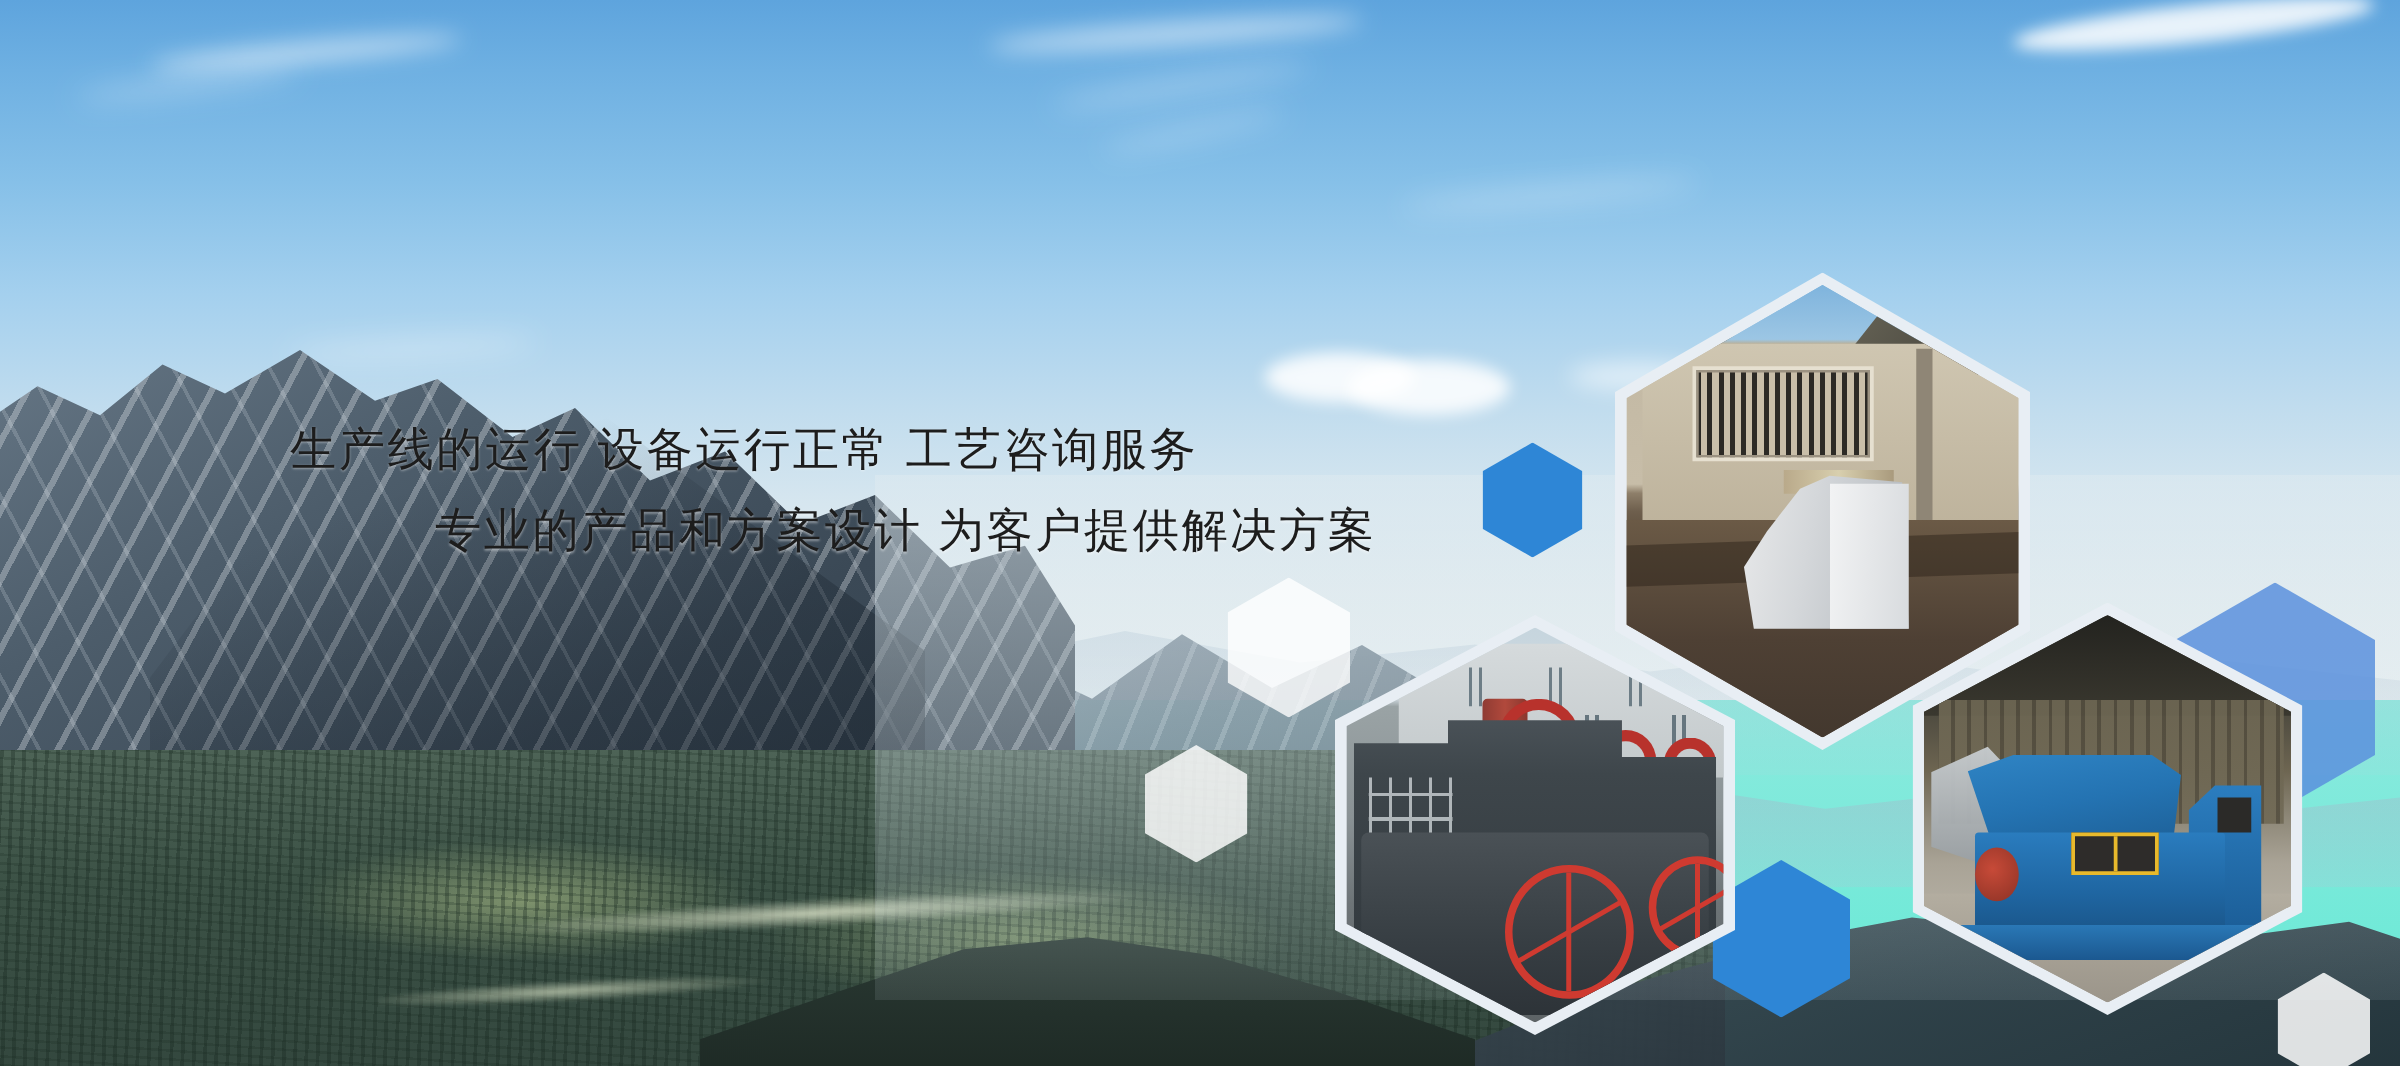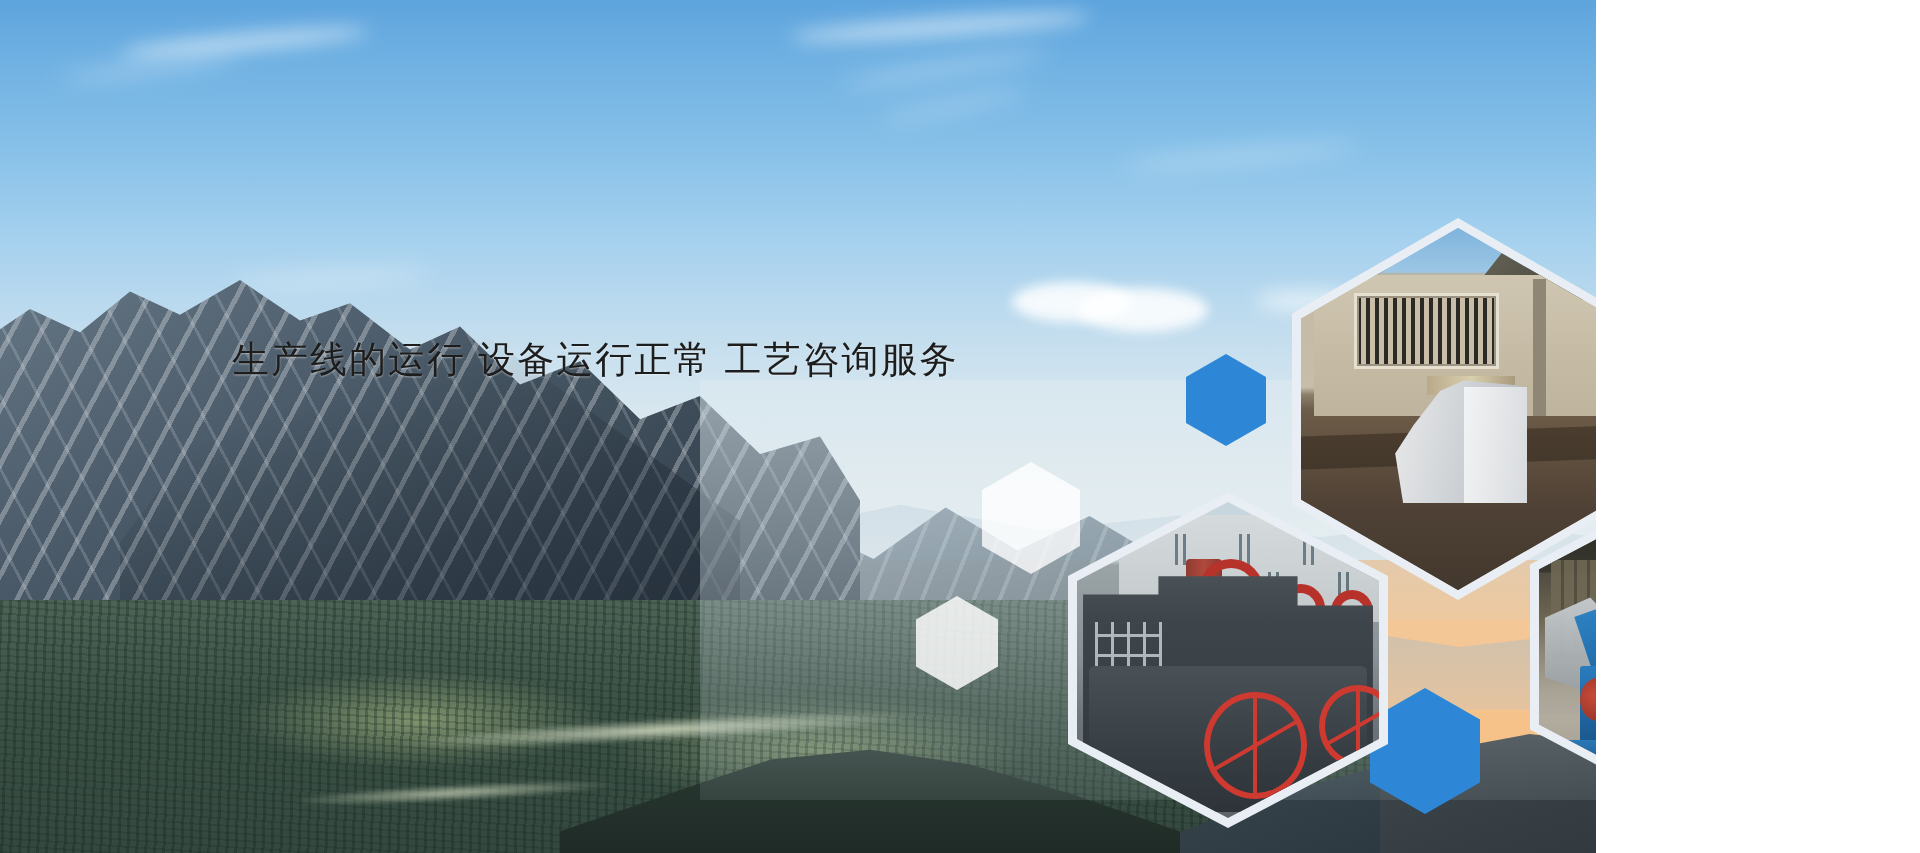--- a/index.html
+++ b/index.html
@@ -5,23 +5,23 @@
 <style>
   * { margin:0; padding:0; box-sizing:border-box; }
   html, body {
     width:1920px; height:853px;
     overflow:hidden;
     font-family:"Liberation Sans","DejaVu Sans",sans-serif;
   }
 
   #stage {
     position:relative;
-    width:1596px; height:853px;
+    width:1920px; height:853px;
     overflow:hidden;
-    background:#fdba74;
+    background:#5eead4;
     padding-left:36px;
   }
 
   
   .scene { position:absolute; inset:0; overflow:hidden; }
 
   
   .sky {
     position:absolute; left:0; top:0; width:1920px; height:560px;
     background:linear-gradient(to bottom,
@@ -446,14 +446,15 @@
         <div class="pb-motor"></div>
         <div class="pb-yellow"></div>
         <div class="pb-cabwin"></div>
         <div class="pb-base"></div>
       </div>
     </div>
   </div>
 
   <div id="line1" class="headline">生产线的运行 设备运行正常 工艺咨询服务</div>
 
+  <div id="line2" class="headline">专业的产品和方案设计  为客户提供解决方案</div>
 
 </div>
 
 </body></html>

